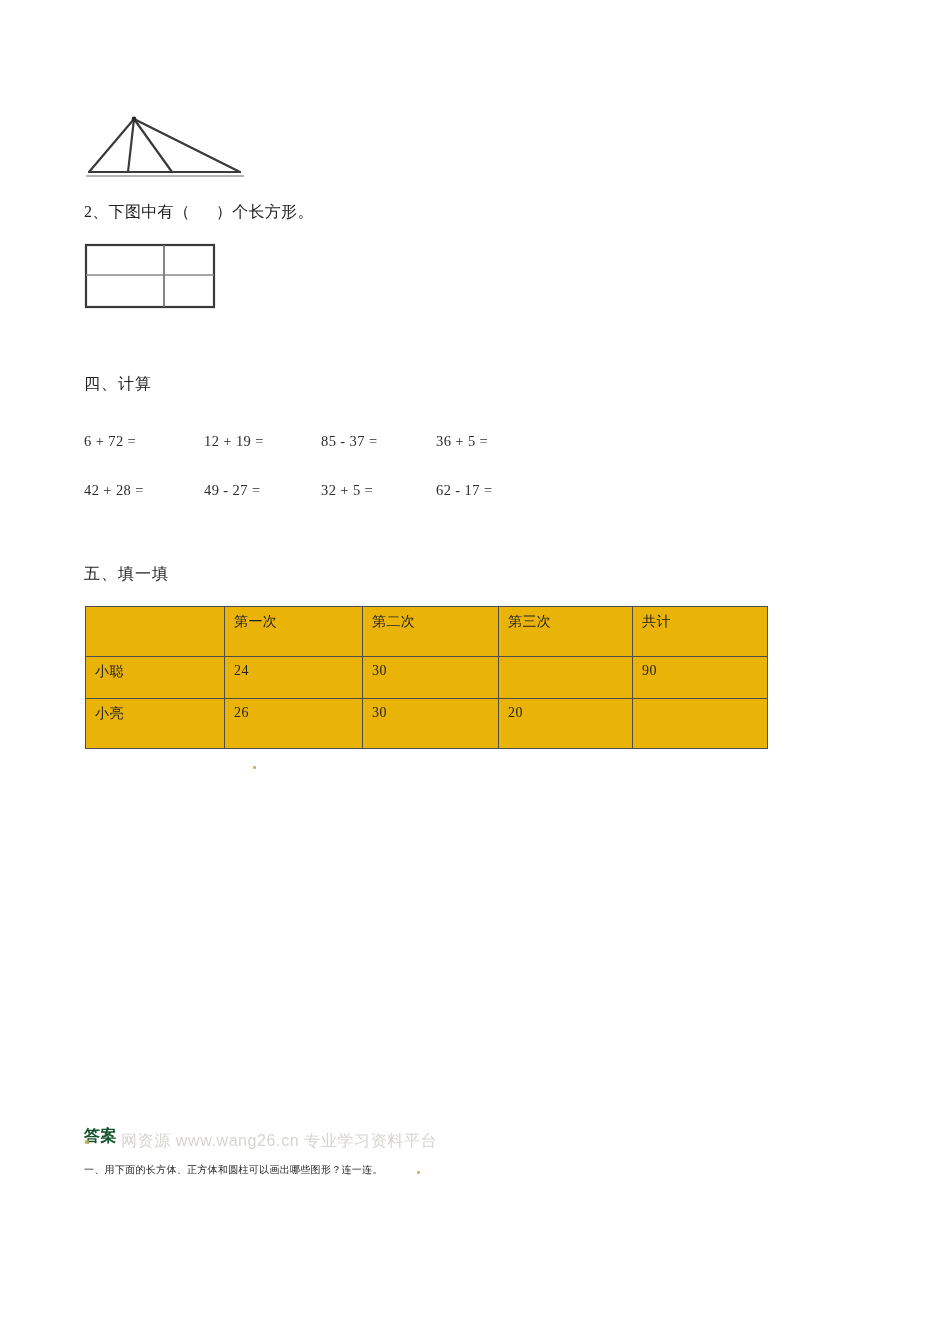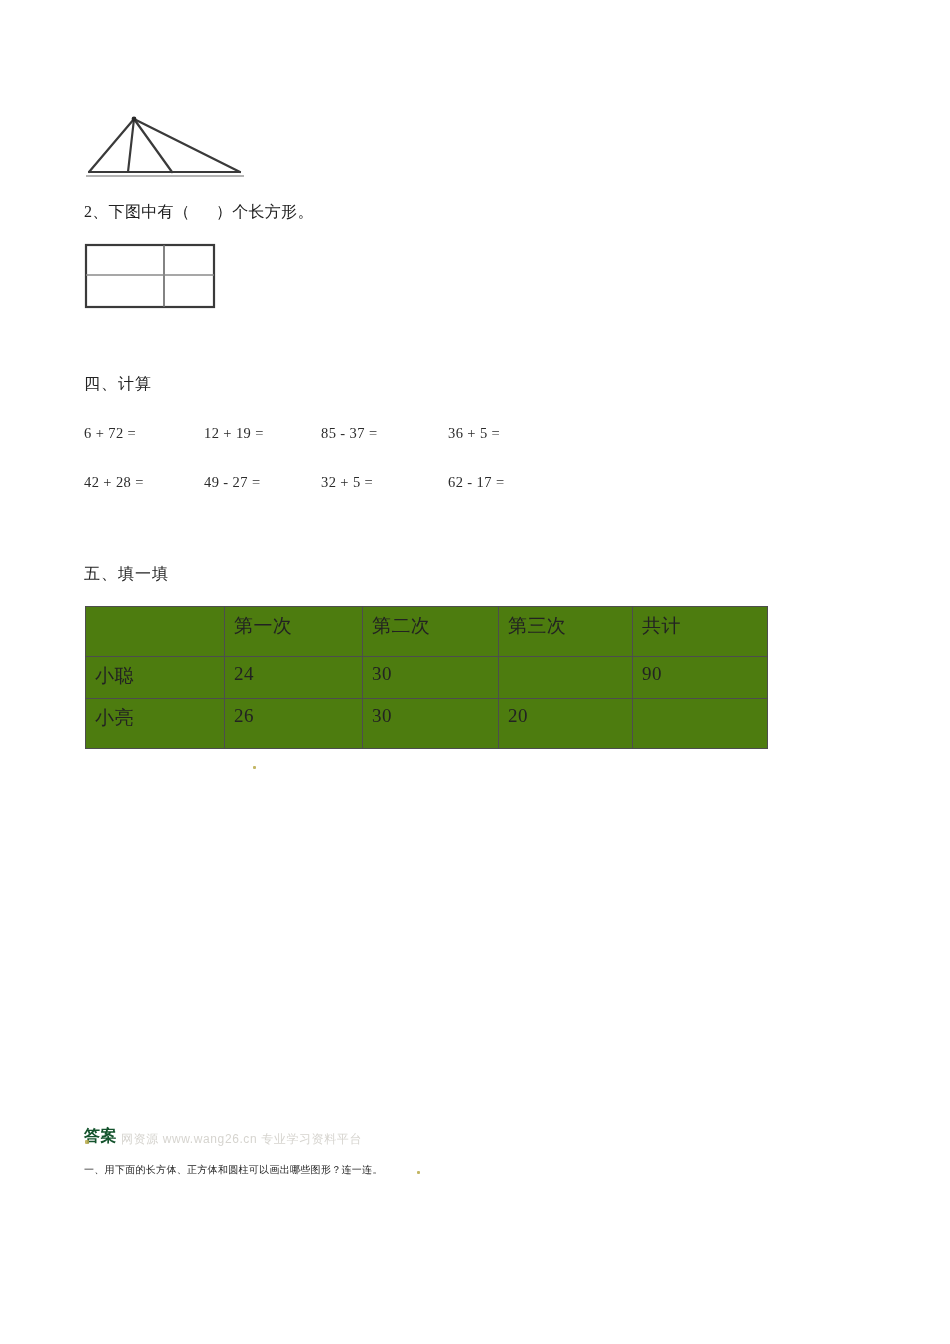--- a/index.html
+++ b/index.html
@@ -75,45 +75,46 @@
   }
   #calc-row-0 { top: 425px; }
   #calc-row-1 { top: 474px; }
   .calc-item {
     position: absolute;
     font-family: "Liberation Serif", "DejaVu Serif", serif;
     font-size: 14.5px;
     color: #2b2b2b;
     white-space: pre;
     letter-spacing: 0.4px;
+    margin-top: 8px;
   }
   .calc-item.c0 { left: 0px; }
   .calc-item.c1 { left: 120px; }
   .calc-item.c2 { left: 237px; }
-  .calc-item.c3 { left: 364px; }
+  .calc-item.c3 { left: 352px; }
 
   
   #fill-table {
     left: 85px;
     top: 606px;
     width: 682px;
     border-collapse: collapse;
     table-layout: fixed;
   }
   #fill-table td {
     border: 1px solid #4d4d4d;
     font-family: "Liberation Serif", "DejaVu Serif", serif;
-    font-size: 19px;
+    font-size: 14px;
     color: #222222;
     padding: 6px 9px 0 9px;
     vertical-align: top;
     letter-spacing: 0.4px;
     height: 42px;
     box-sizing: border-box;
-    background: #4d7c0f;
+    background: #eab308;
   }
   #fill-table tr:first-child td { height: 50px; }
   #fill-table tr:last-child td { height: 50px; }
   #fill-table col.c-name { width: 139px; }
   #fill-table col.c-1 { width: 138px; }
   #fill-table col.c-2 { width: 136px; }
   #fill-table col.c-3 { width: 134px; }
   #fill-table col.c-4 { width: 135px; }
 
   
@@ -137,21 +138,21 @@
     font-size: 16px;
     font-weight: 700;
     color: #14532d;
     letter-spacing: 0.5px;
     white-space: pre;
   }
   #watermark {
     left: 121px;
     top: 1131px;
     font-family: "Liberation Sans", "DejaVu Sans", sans-serif;
-    font-size: 12px;
+    font-size: 16px;
     color: #d6d4cf;
     letter-spacing: 0.6px;
     white-space: pre;
   }
   #answer-line-1 {
     left: 84px;
     top: 1163px;
     font-family: "Liberation Serif", "DejaVu Serif", serif;
     font-size: 10px;
     color: #222222;

